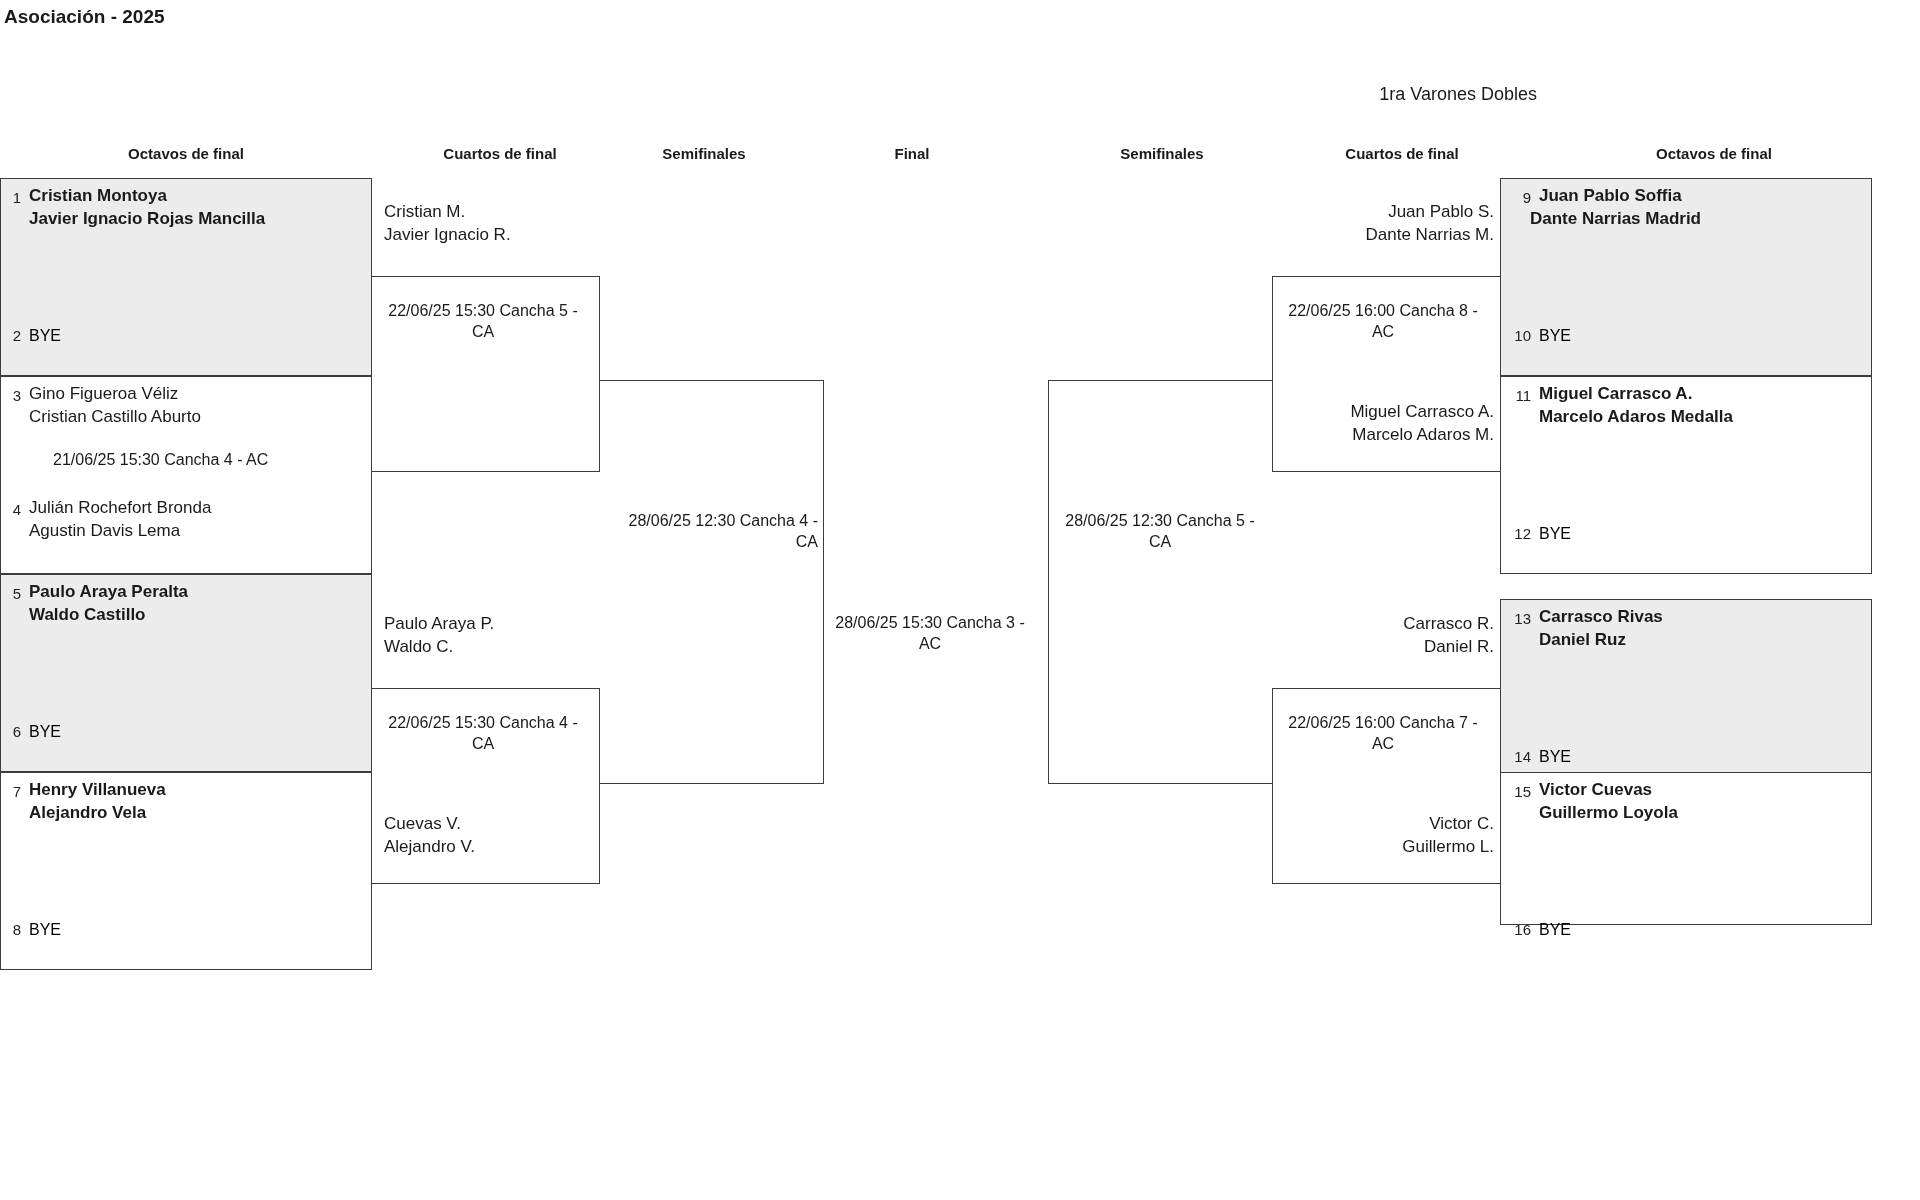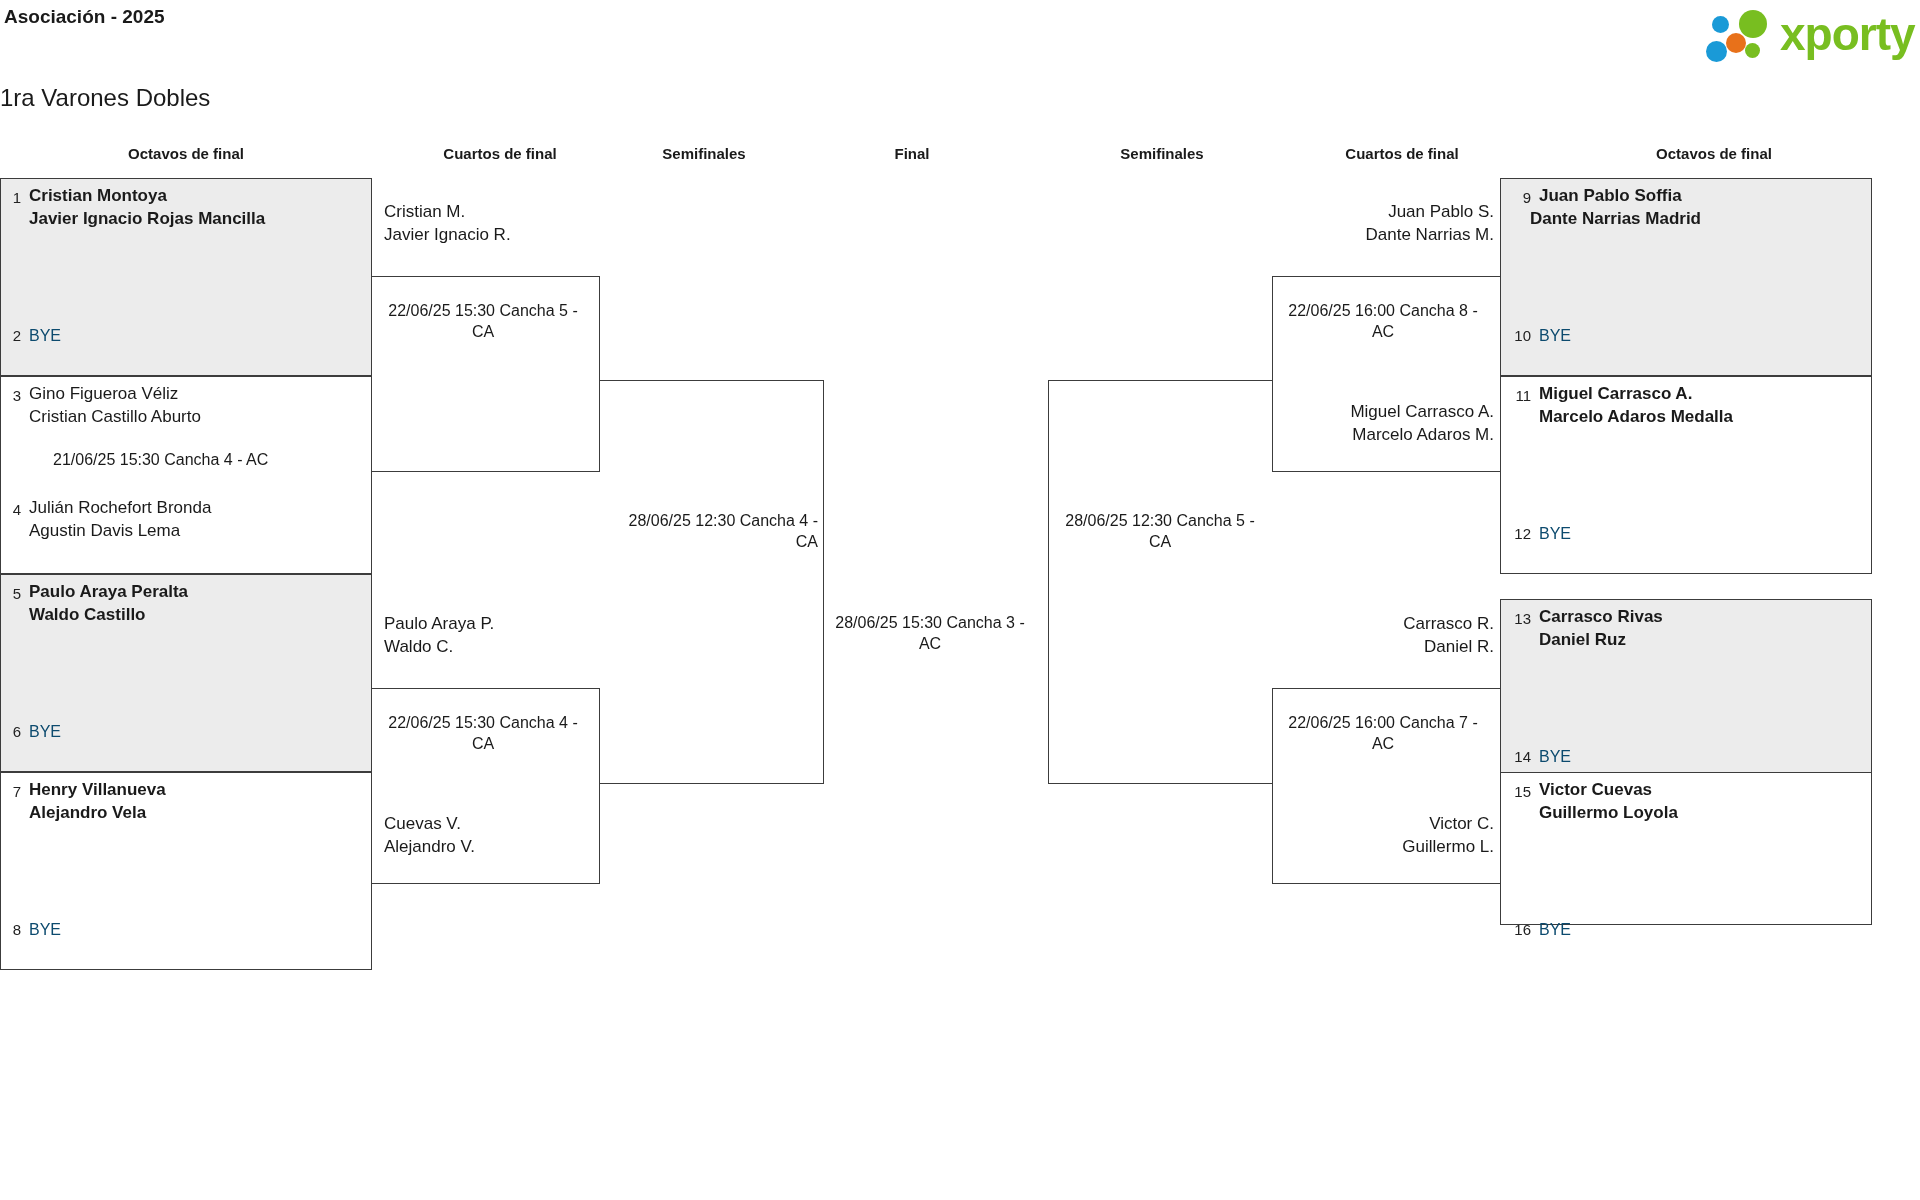--- a/index.html
+++ b/index.html
@@ -62,22 +62,22 @@
     color: #78be20;
     letter-spacing: -1px;
     line-height: 52px;
   }
 
   
   .bracket-title {
     position: absolute;
     left: 0; top: 84px;
     width: 1537px;
-    text-align: left;
-    font-size: 24px;
+    text-align: right;
+    font-size: 18px;
     font-weight: normal;
   }
 
   
   .round-header {
     position: absolute;
     top: 145px;
     font-size: 15px;
     font-weight: bold;
     text-align: center;
@@ -104,21 +104,21 @@
     position: absolute;
     font-size: 17px;
     line-height: 23px;
     white-space: nowrap;
   }
   .names.bold { font-weight: bold; }
   .names.normal { font-weight: normal; }
   .bye-label {
     position: absolute;
     font-size: 16px;
-    color: #0c4a6e;
+    color: #000000;
   }
 
   
   .inline-match {
     position: absolute;
     font-size: 16px;
     white-space: nowrap;
   }
 
   
@@ -144,30 +144,20 @@
     white-space: nowrap;
   }
   .adv-names.right-align { text-align: right; }
 </style>
 </head>
 <body>
 
 <div class="page-header">
   <div class="title-block">
     <div class="title-line1">Asociación - 2025</div>
-  </div>
-  <div class="logo">
-    <div class="logo-dots">
-      <span class="dot dot-blue-top"></span>
-      <span class="dot dot-orange"></span>
-      <span class="dot dot-blue-bot"></span>
-      <span class="dot dot-green-big"></span>
-      <span class="dot dot-green-small"></span>
-    </div>
-    <div class="logo-word">xporty</div>
   </div>
 </div>
 
 <div class="bracket-title">1ra Varones Dobles</div>
 
 <div class="round-header" style="left:0px;   width:372px;">Octavos de final</div>
 <div class="round-header" style="left:372px; width:256px;">Cuartos de final</div>
 <div class="round-header" style="left:592px; width:224px;">Semifinales</div>
 <div class="round-header" style="left:848px; width:128px;">Final</div>
 <div class="round-header" style="left:1050px;width:224px;">Semifinales</div>

